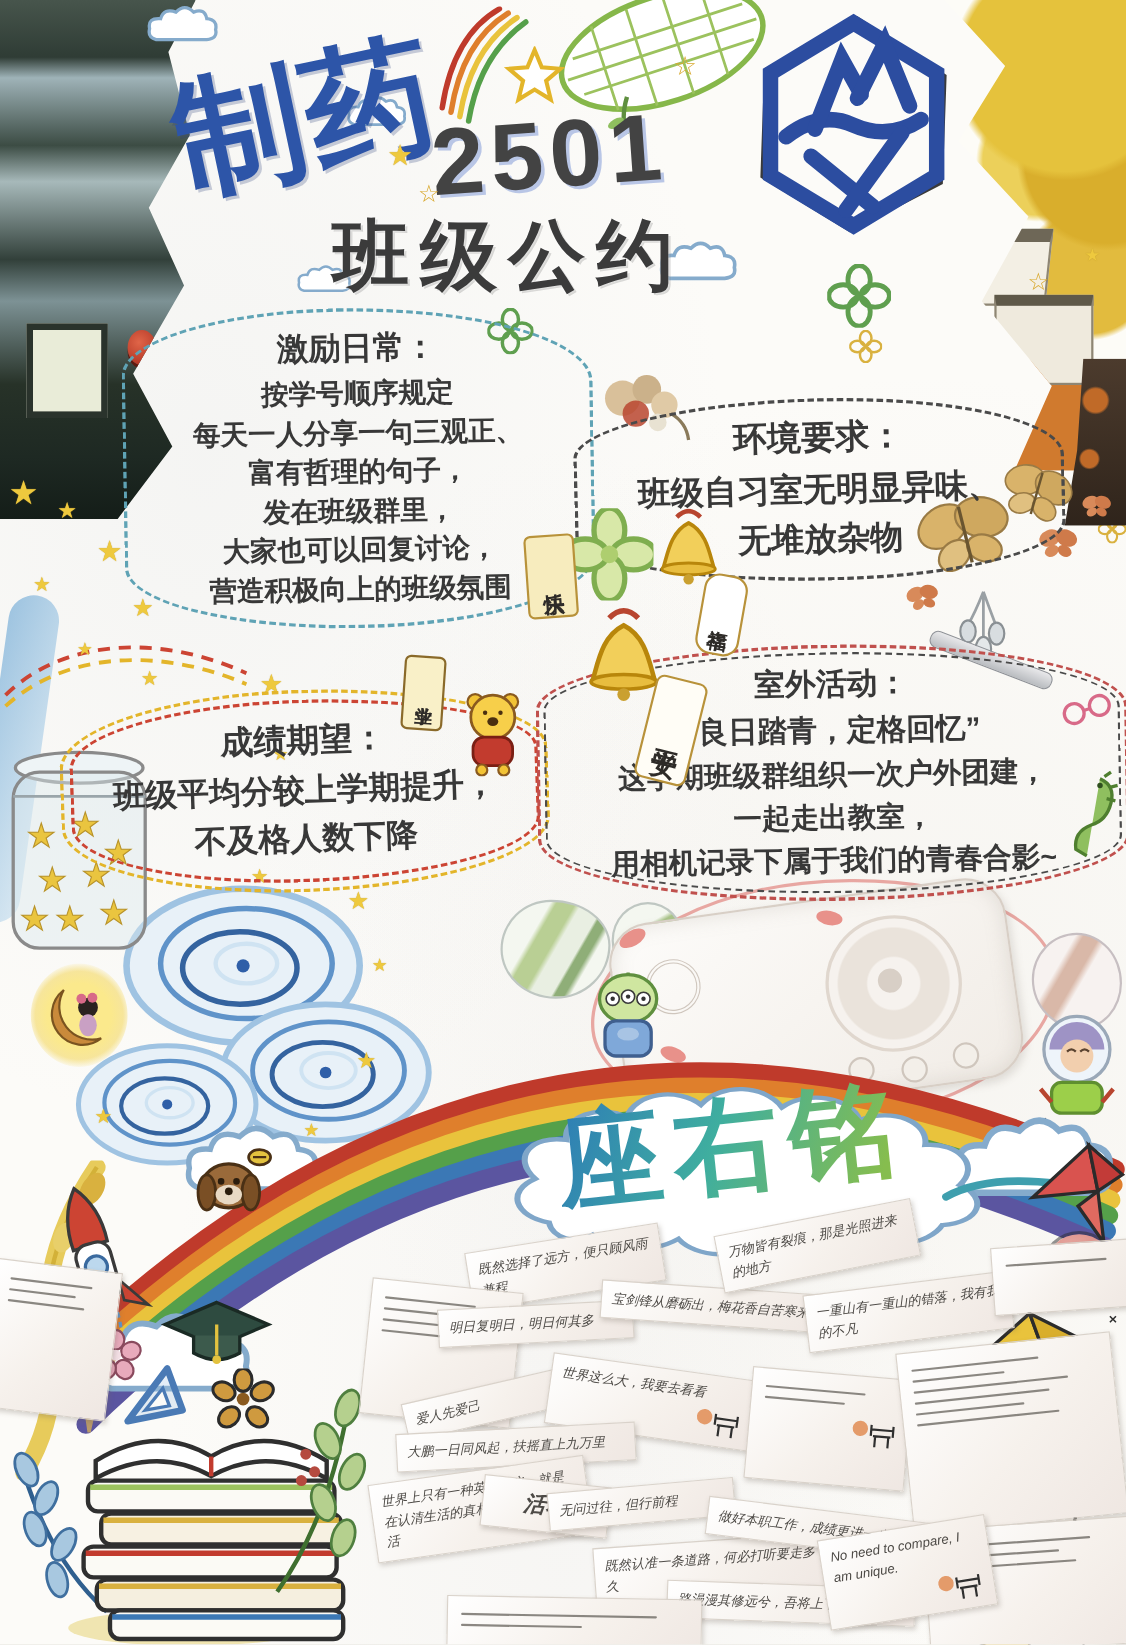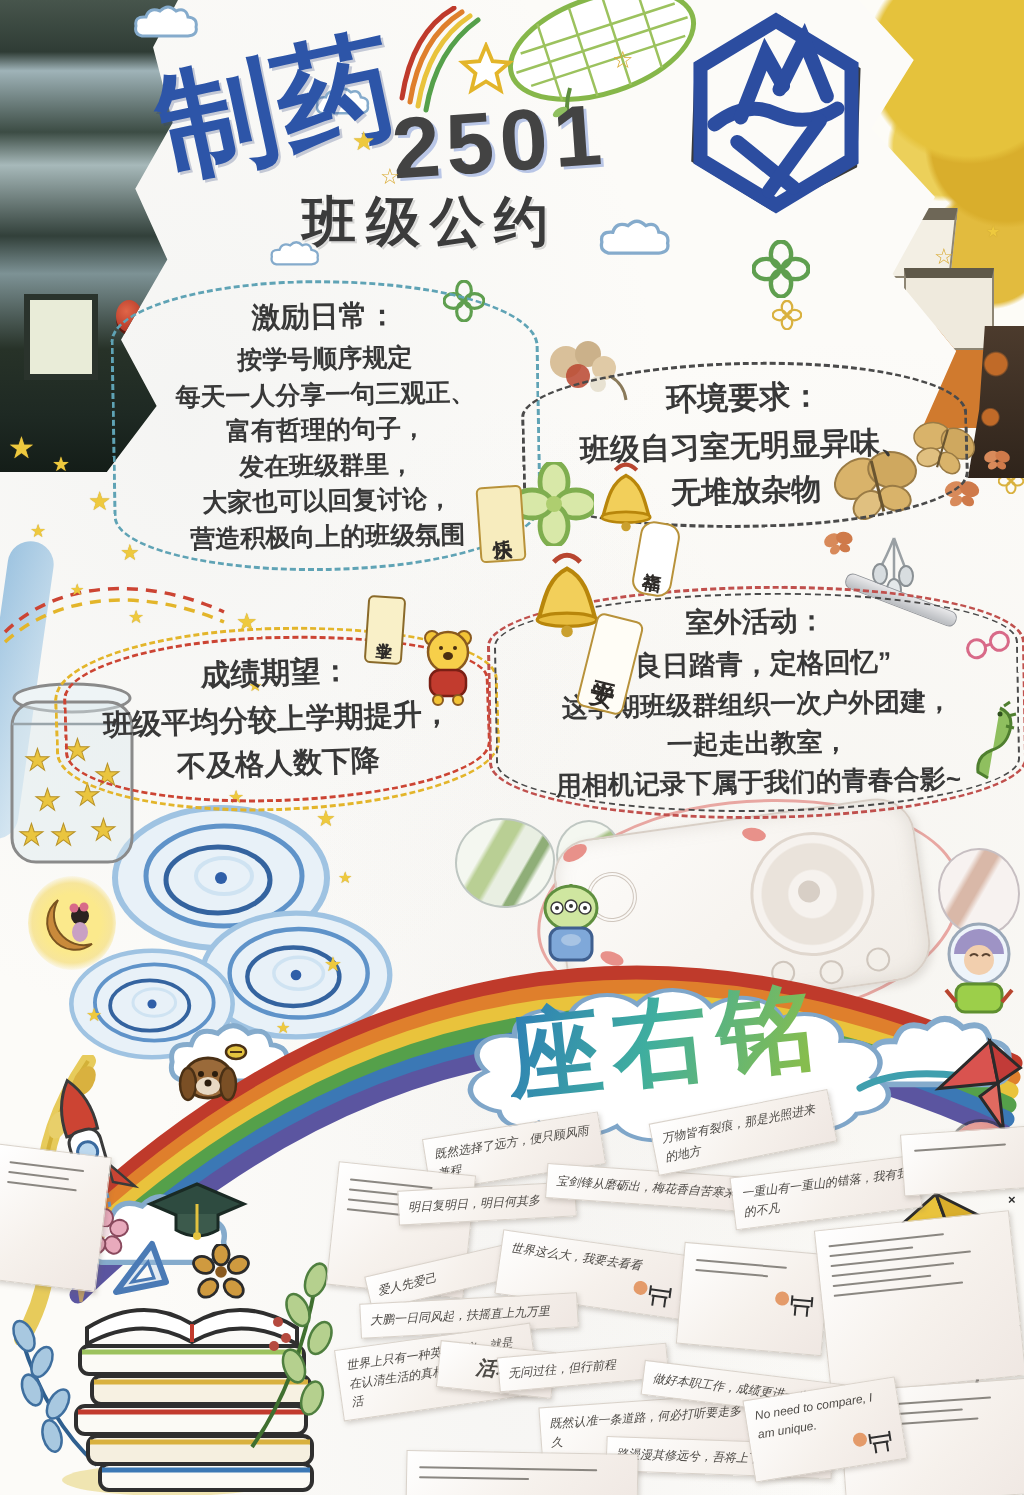--- a/index.html
+++ b/index.html
@@ -53,21 +53,21 @@
     <div class="abs" style="left:18px;top:208px;width:120px;height:56px;background:#f3efe4;border:2px solid #8e8674;border-top:12px solid #6e6757;transform:skewX(-6deg);"></div>
     <div class="abs" style="left:92px;top:268px;width:86px;height:70px;background:#efeadd;border:2px solid #8e8674;border-top:10px solid #5f5949;"></div>
   </div>
 
   <div class="abs" style="right:0;top:326px;width:56px;height:152px;z-index:3;
       clip-path:polygon(30% 0,100% 0,100% 100%,0 100%,20% 55%);
       background:radial-gradient(circle at 50% 25%,#c06a28 0 9%,transparent 11%),radial-gradient(circle at 40% 60%,#c06a28 0 8%,transparent 10%),linear-gradient(180deg,#4c3b2d,#2f241b);"></div>
 
   <div class="abs" style="left:158px;top:28px;font-size:118px;font-weight:900;color:#2d55a8;transform:rotate(-12deg);letter-spacing:2px;z-index:5;text-shadow:2px 3px 0 rgba(40,60,120,.25);">制药</div>
   <div class="abs" style="left:392px;top:92px;font-size:86px;font-weight:900;color:#434343;transform:rotate(-4deg);letter-spacing:6px;z-index:5;text-shadow:3px 3px 0 #b9c6e6;">2501</div>
-  <div class="abs" style="left:302px;top:186px;font-size:54px;font-weight:900;color:#3b3b3b;letter-spacing:10px;z-index:5;text-shadow:0 0 3px rgba(255,255,255,.9),2px 2px 0 rgba(60,60,60,.2);">班级公约</div>
+  <div class="abs" style="left:302px;top:186px;font-size:70px;font-weight:900;color:#3b3b3b;letter-spacing:10px;z-index:5;text-shadow:0 0 3px rgba(255,255,255,.9),2px 2px 0 rgba(60,60,60,.2);">班级公约</div>
 
   <svg class="abs" style="left:688px;top:12px;z-index:5;" width="176" height="202" viewBox="0 0 100 115">
     <polygon points="50,3 96,31 96,86 50,112 4,86 4,31" fill="none" stroke="#3a3a3a" stroke-width="2.5" transform="rotate(2 50 57)"></polygon>
     <polygon points="50,5 93,31 93,84 50,110 7,84 7,31" fill="none" stroke="#2c4da0" stroke-width="8"></polygon>
     <g fill="none" stroke="#2c4da0" stroke-width="8" stroke-linecap="round">
       <path d="M15,64 Q33,50 50,58 Q68,66 85,55"></path>
       <path d="M30,60 L44,24 L54,42"></path>
       <path d="M52,44 L66,16 L79,48"></path>
       <path d="M28,74 L60,100"></path>
       <path d="M75,62 L46,102"></path>

